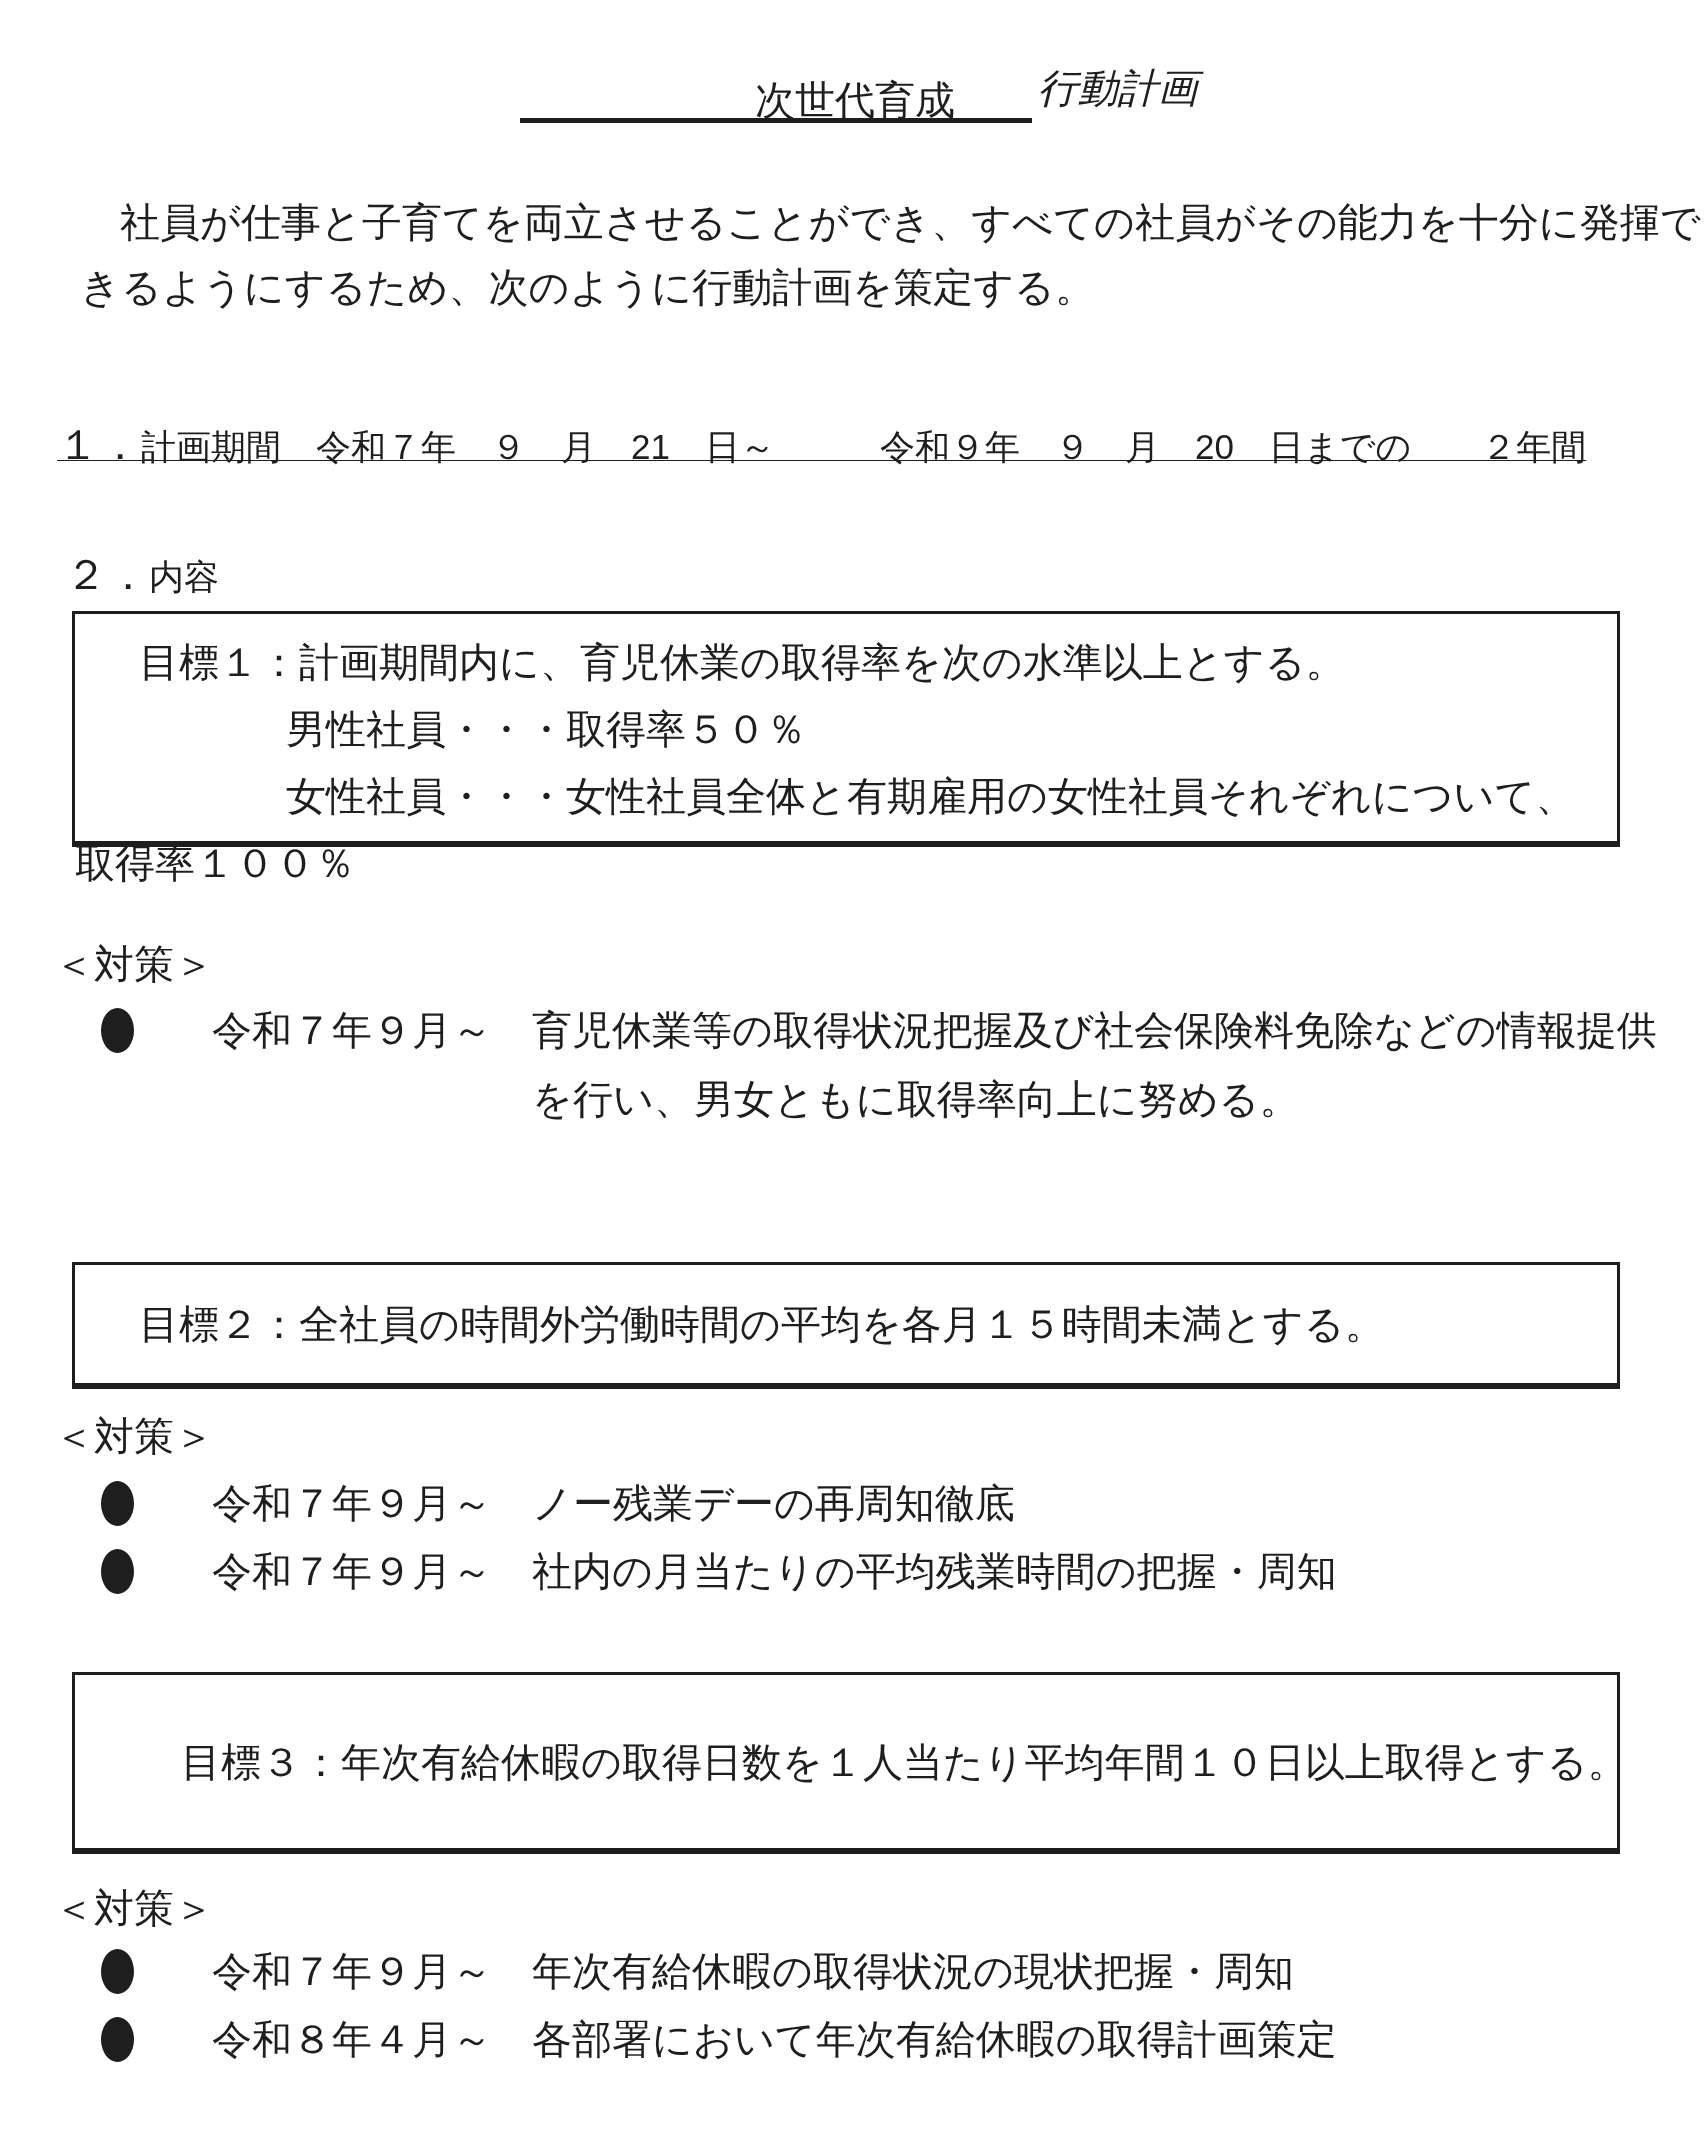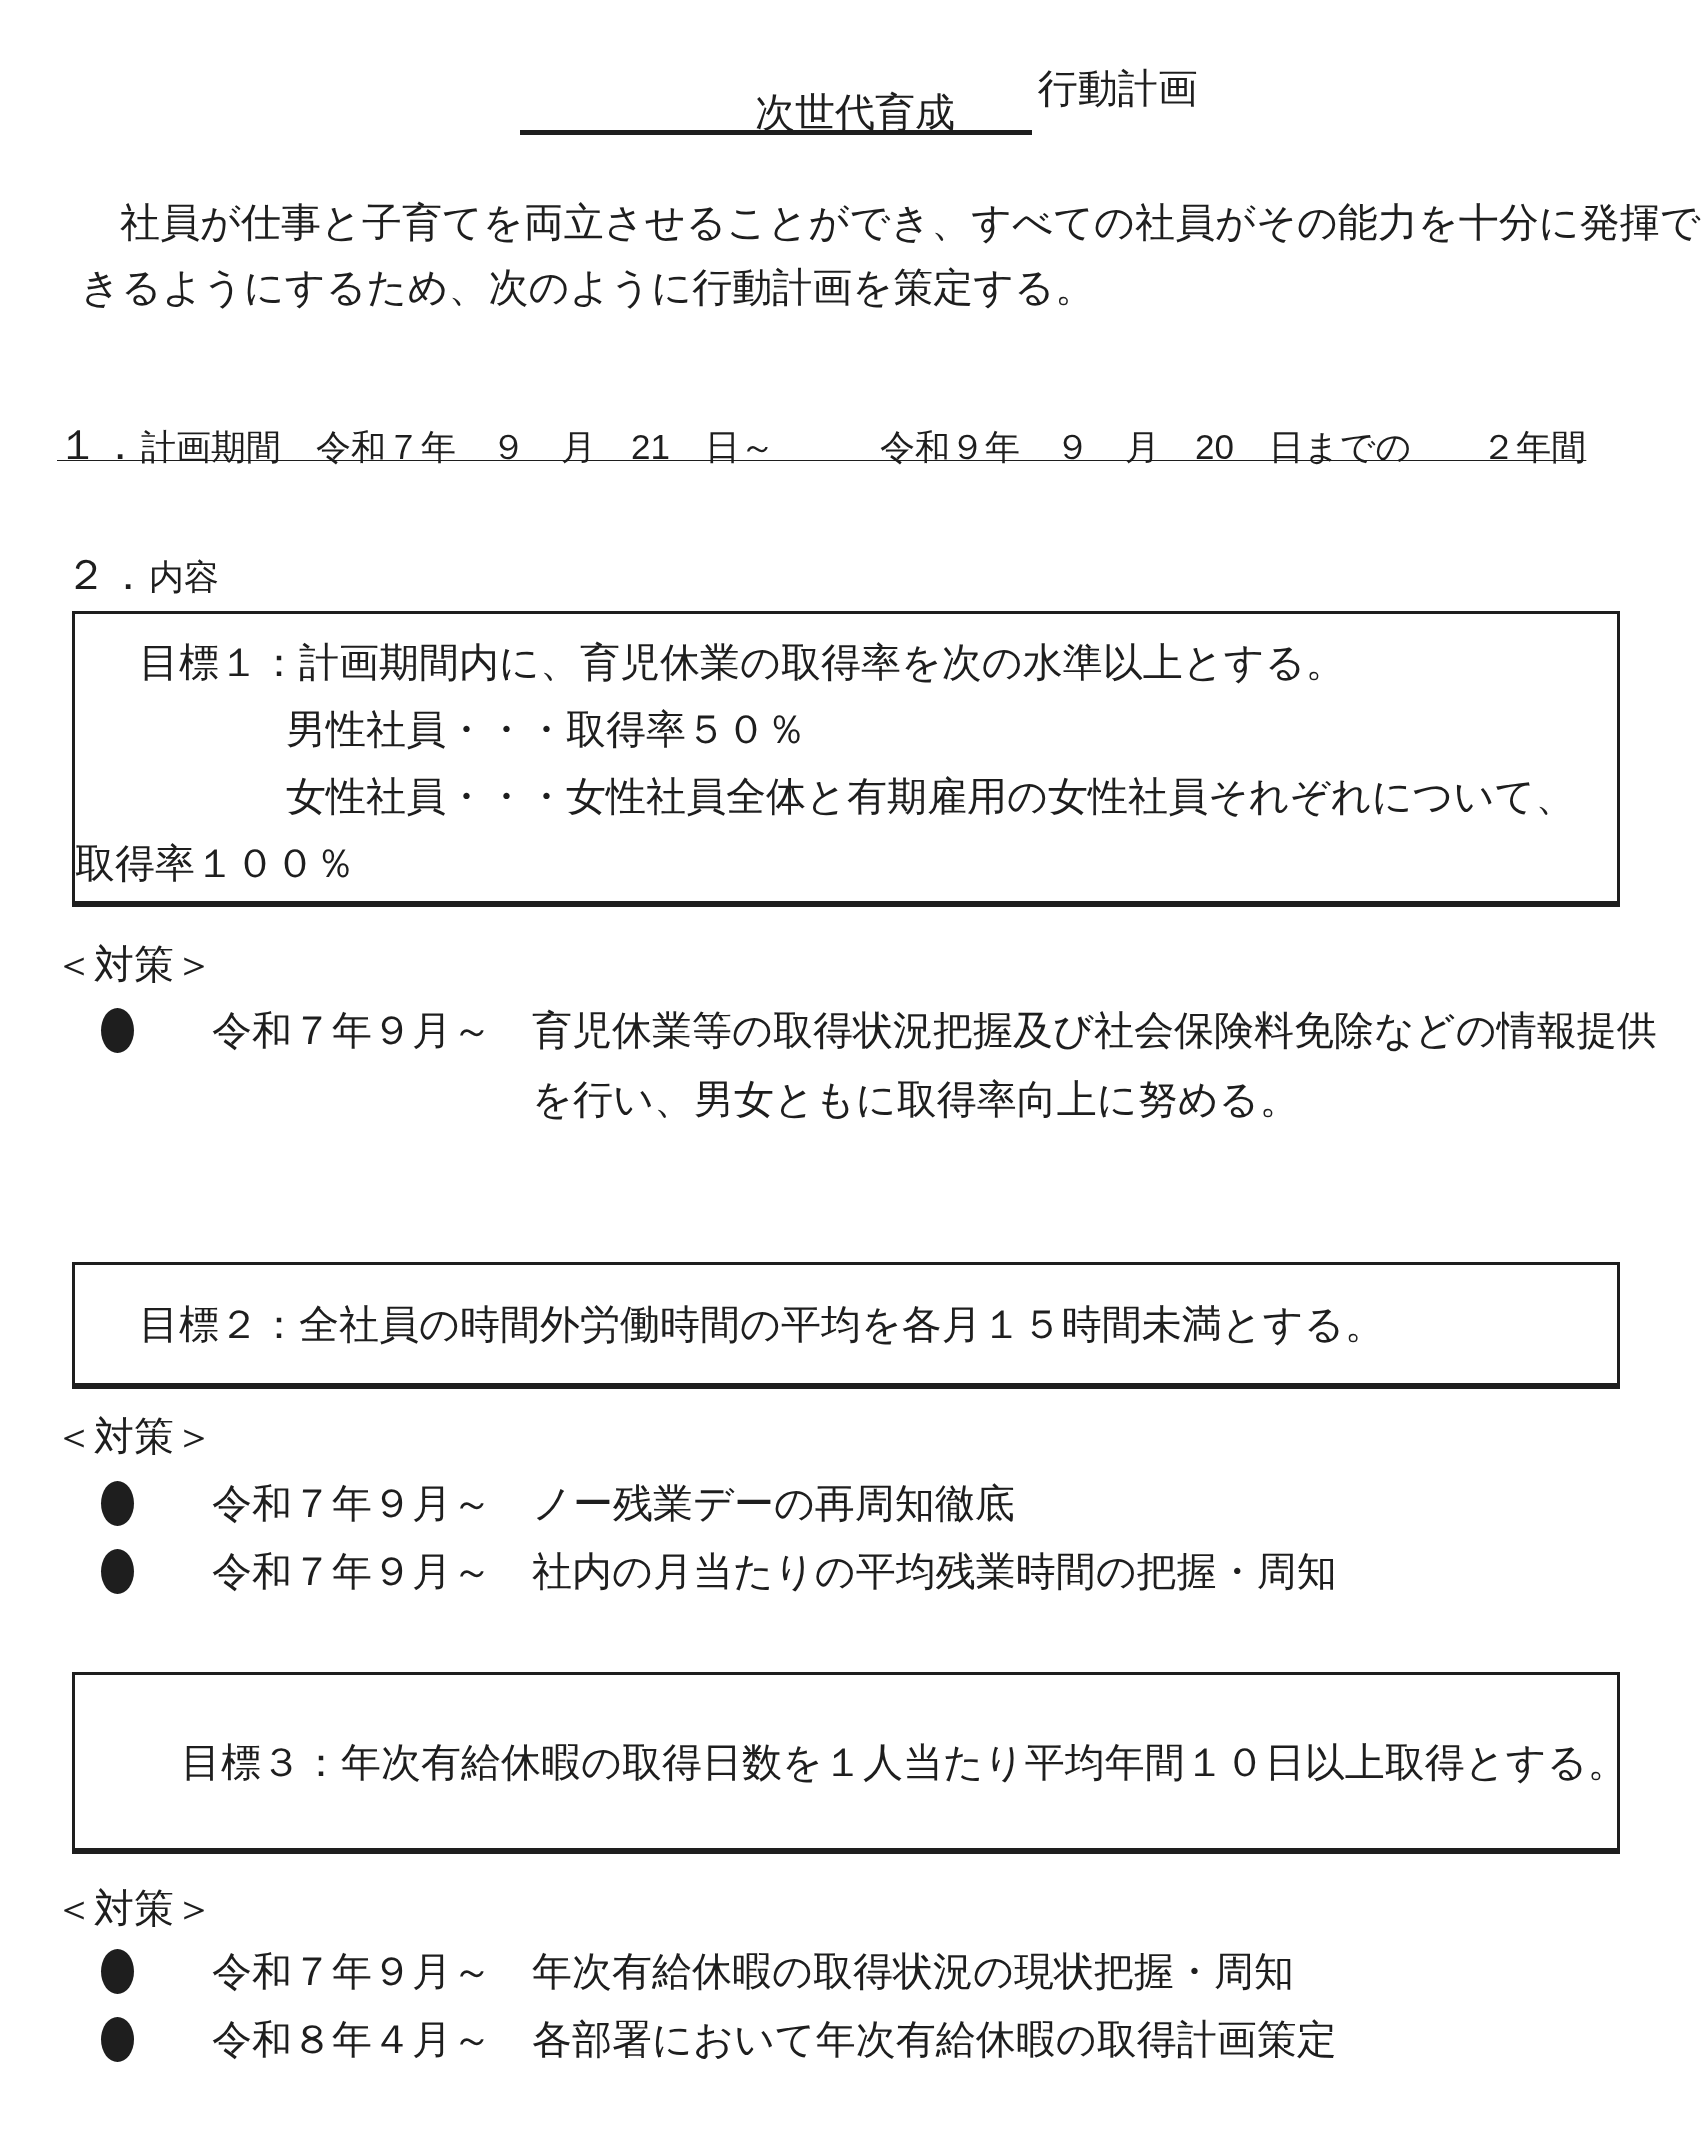--- a/index.html
+++ b/index.html
@@ -13,39 +13,39 @@
     font-family:"Liberation Sans","DejaVu Sans",sans-serif;
     overflow:hidden;
   }
 
   
   .title { position:absolute; left:520px; top:68px; display:flex; align-items:flex-end; font-size:40px; line-height:1; white-space:nowrap; }
   .ul { border-bottom:5.8px solid var(--ink); }
   .t-lead { display:inline-block; width:235px; height:48px; }
   .t-main { display:inline-block; height:43px; padding-bottom:7.2px; }
   .t-gap  { display:inline-block; width:77px; height:48px; }
-  .t-tail { display:inline-block; height:43px; margin-left:5.8px; margin-bottom:24px; }
+  .t-tail { display:inline-block; height:43px; margin-left:5.8px; margin-bottom:12px;font-style:italic; }
 
   
   .intro { position:absolute; left:56px; top:190px; font-size:40px; line-height:65px; white-space:nowrap;margin-left:24px; }
 
   
   .section { position:absolute; white-space:nowrap; }
   .sec1 { left:57px; top:417px;text-decoration:underline; }
   .sec2 { left:65px; top:547px; }
   .sec-num { font-size:42px; }
   .sec-text { font-size:35px; }
 
   
   .goal-box {
     position:absolute; left:72px; width:1548px;
     border:3.6px solid var(--ink); border-bottom-width:6.5px;
     background:var(--bg);
   }
-  .box1 { top:611px; height:296px; padding-top:14.5px; }
+  .box1 { top:611px; height:236px; padding-top:14.5px; }
   .box2 { top:1262px; height:127px; display:flex; align-items:center; }
   .box3 { top:1672px; height:182px; display:flex; align-items:center;padding-left:42px; }
   .gl { font-size:40px; line-height:67px; white-space:nowrap; }
   .ind0 { padding-left:64px; }
   .ind1 { padding-left:211px; }
   .ind2 { }
   .box2 .gl, .box3 .gl { padding-left:64px; line-height:1.2; }
 
   
   .measures-label { position:absolute; left:54px; font-size:40px; line-height:1.2; white-space:nowrap; }

